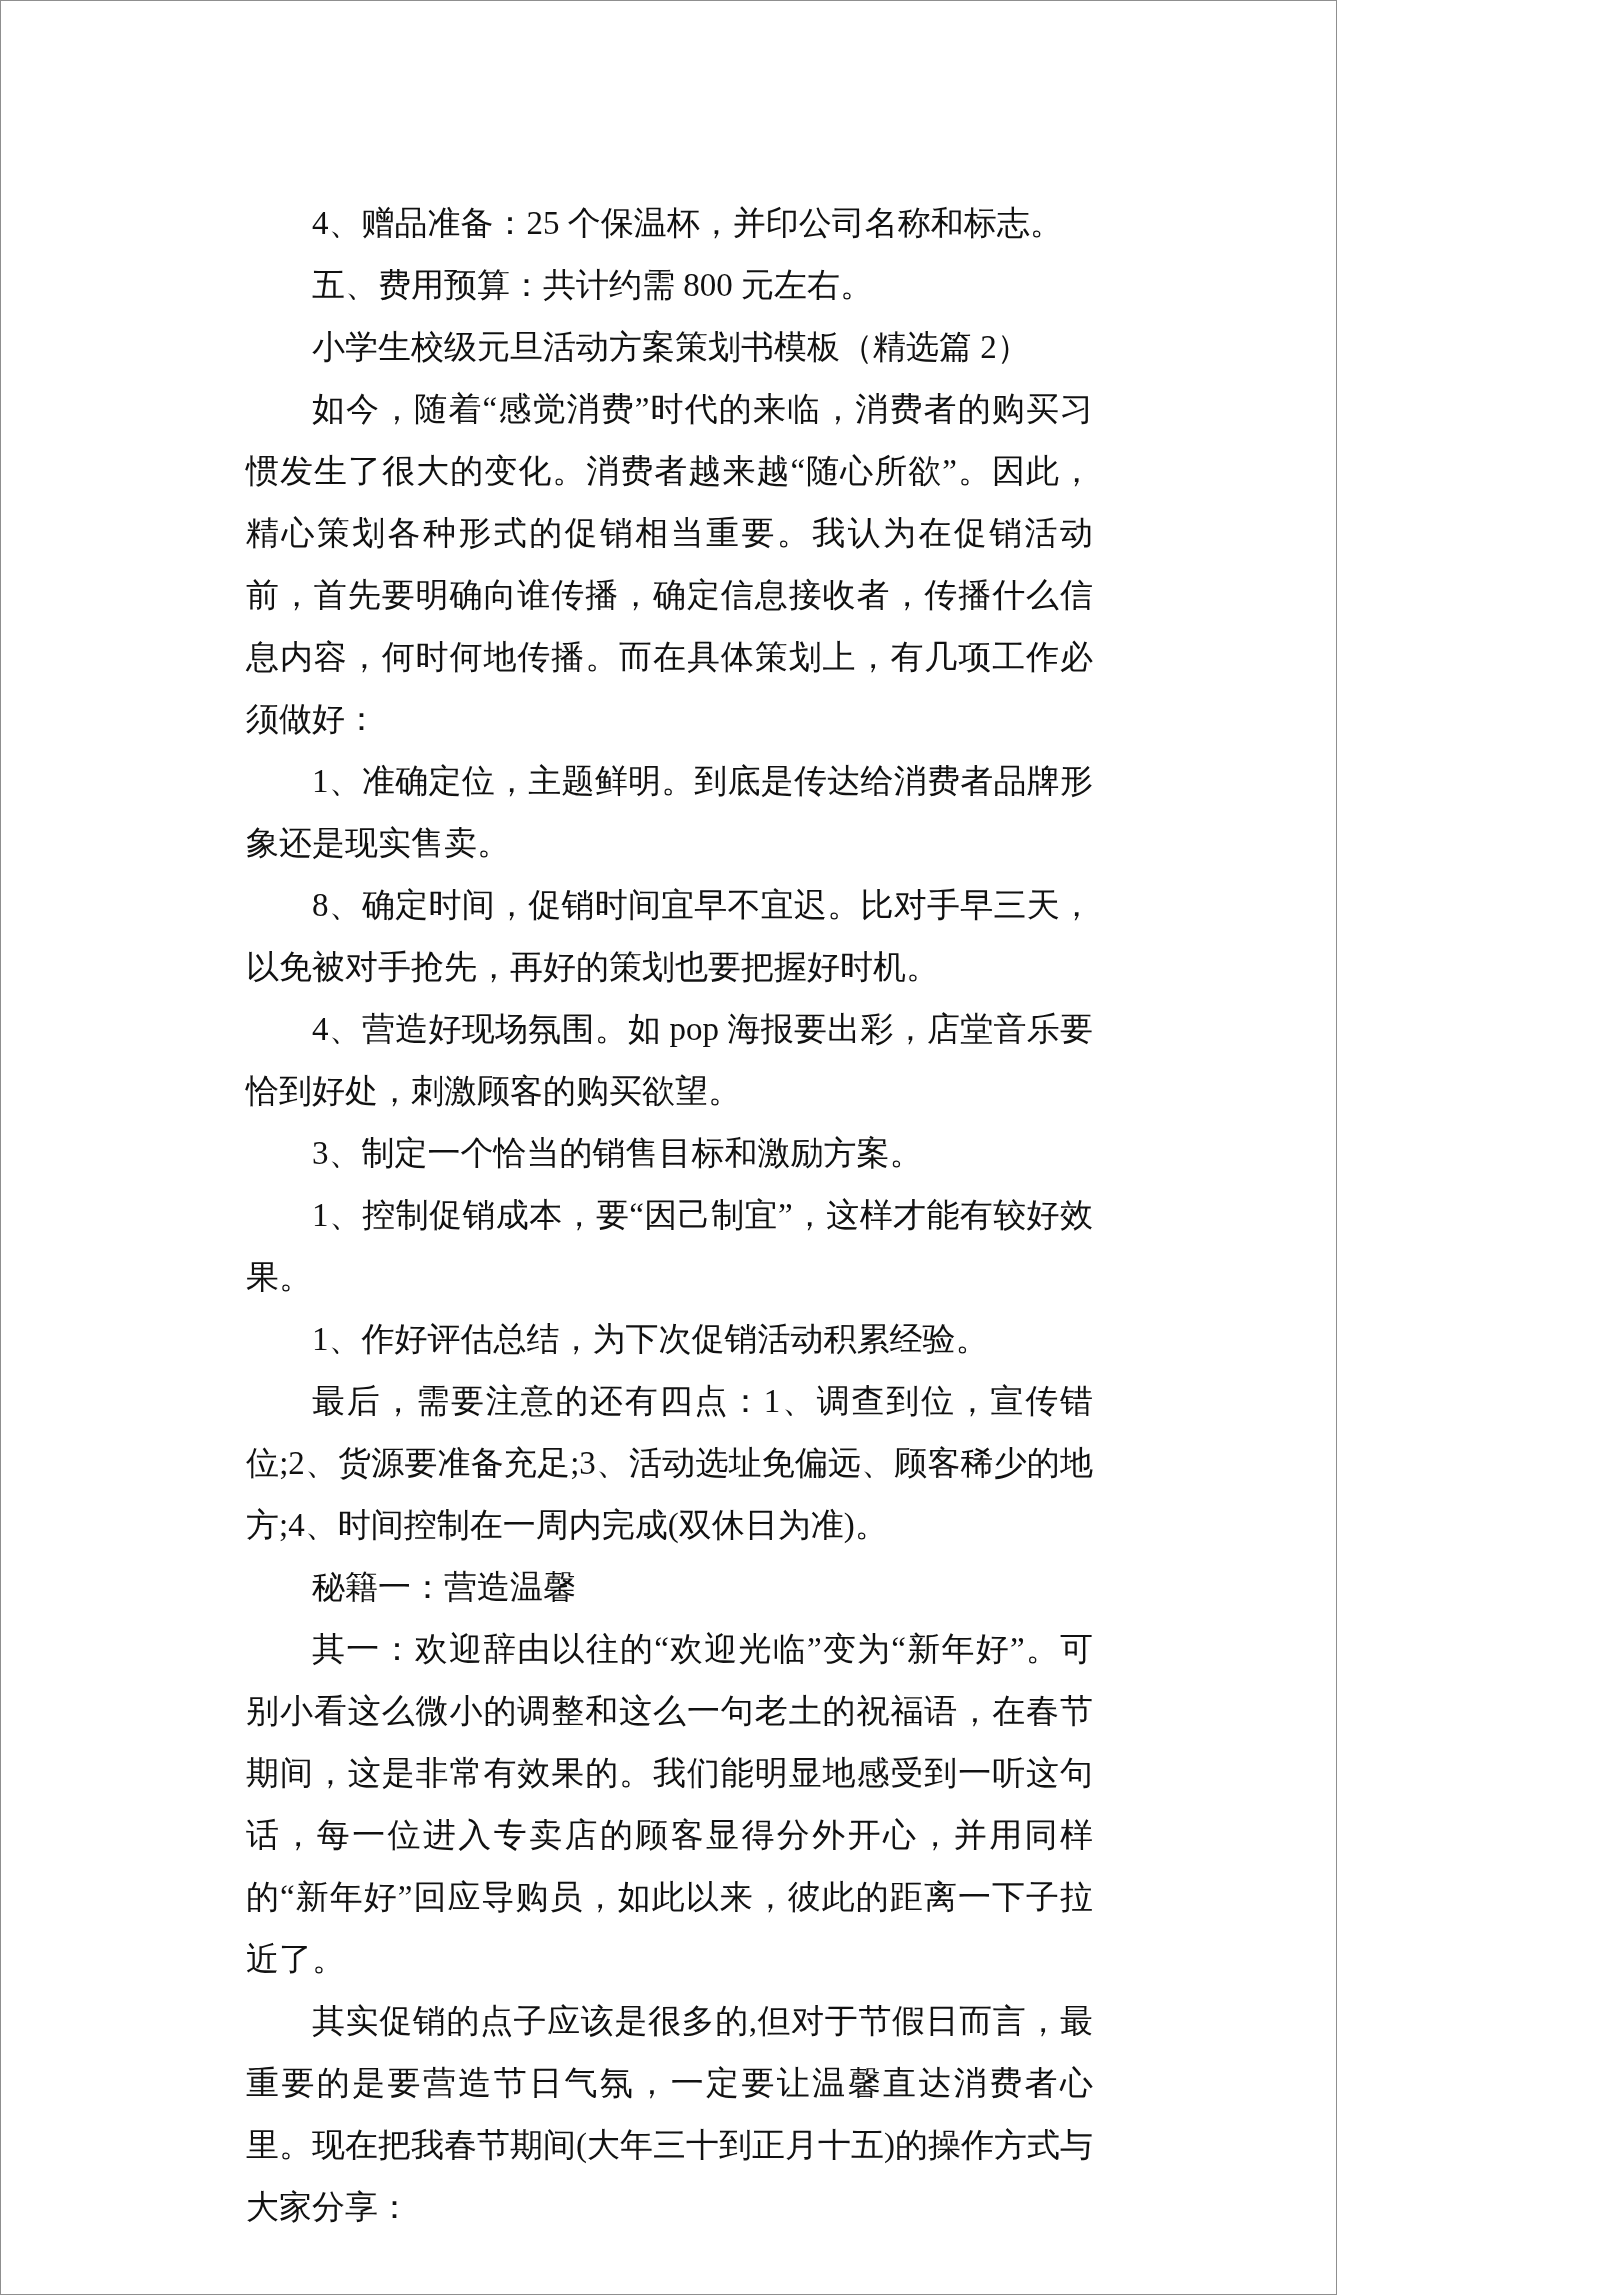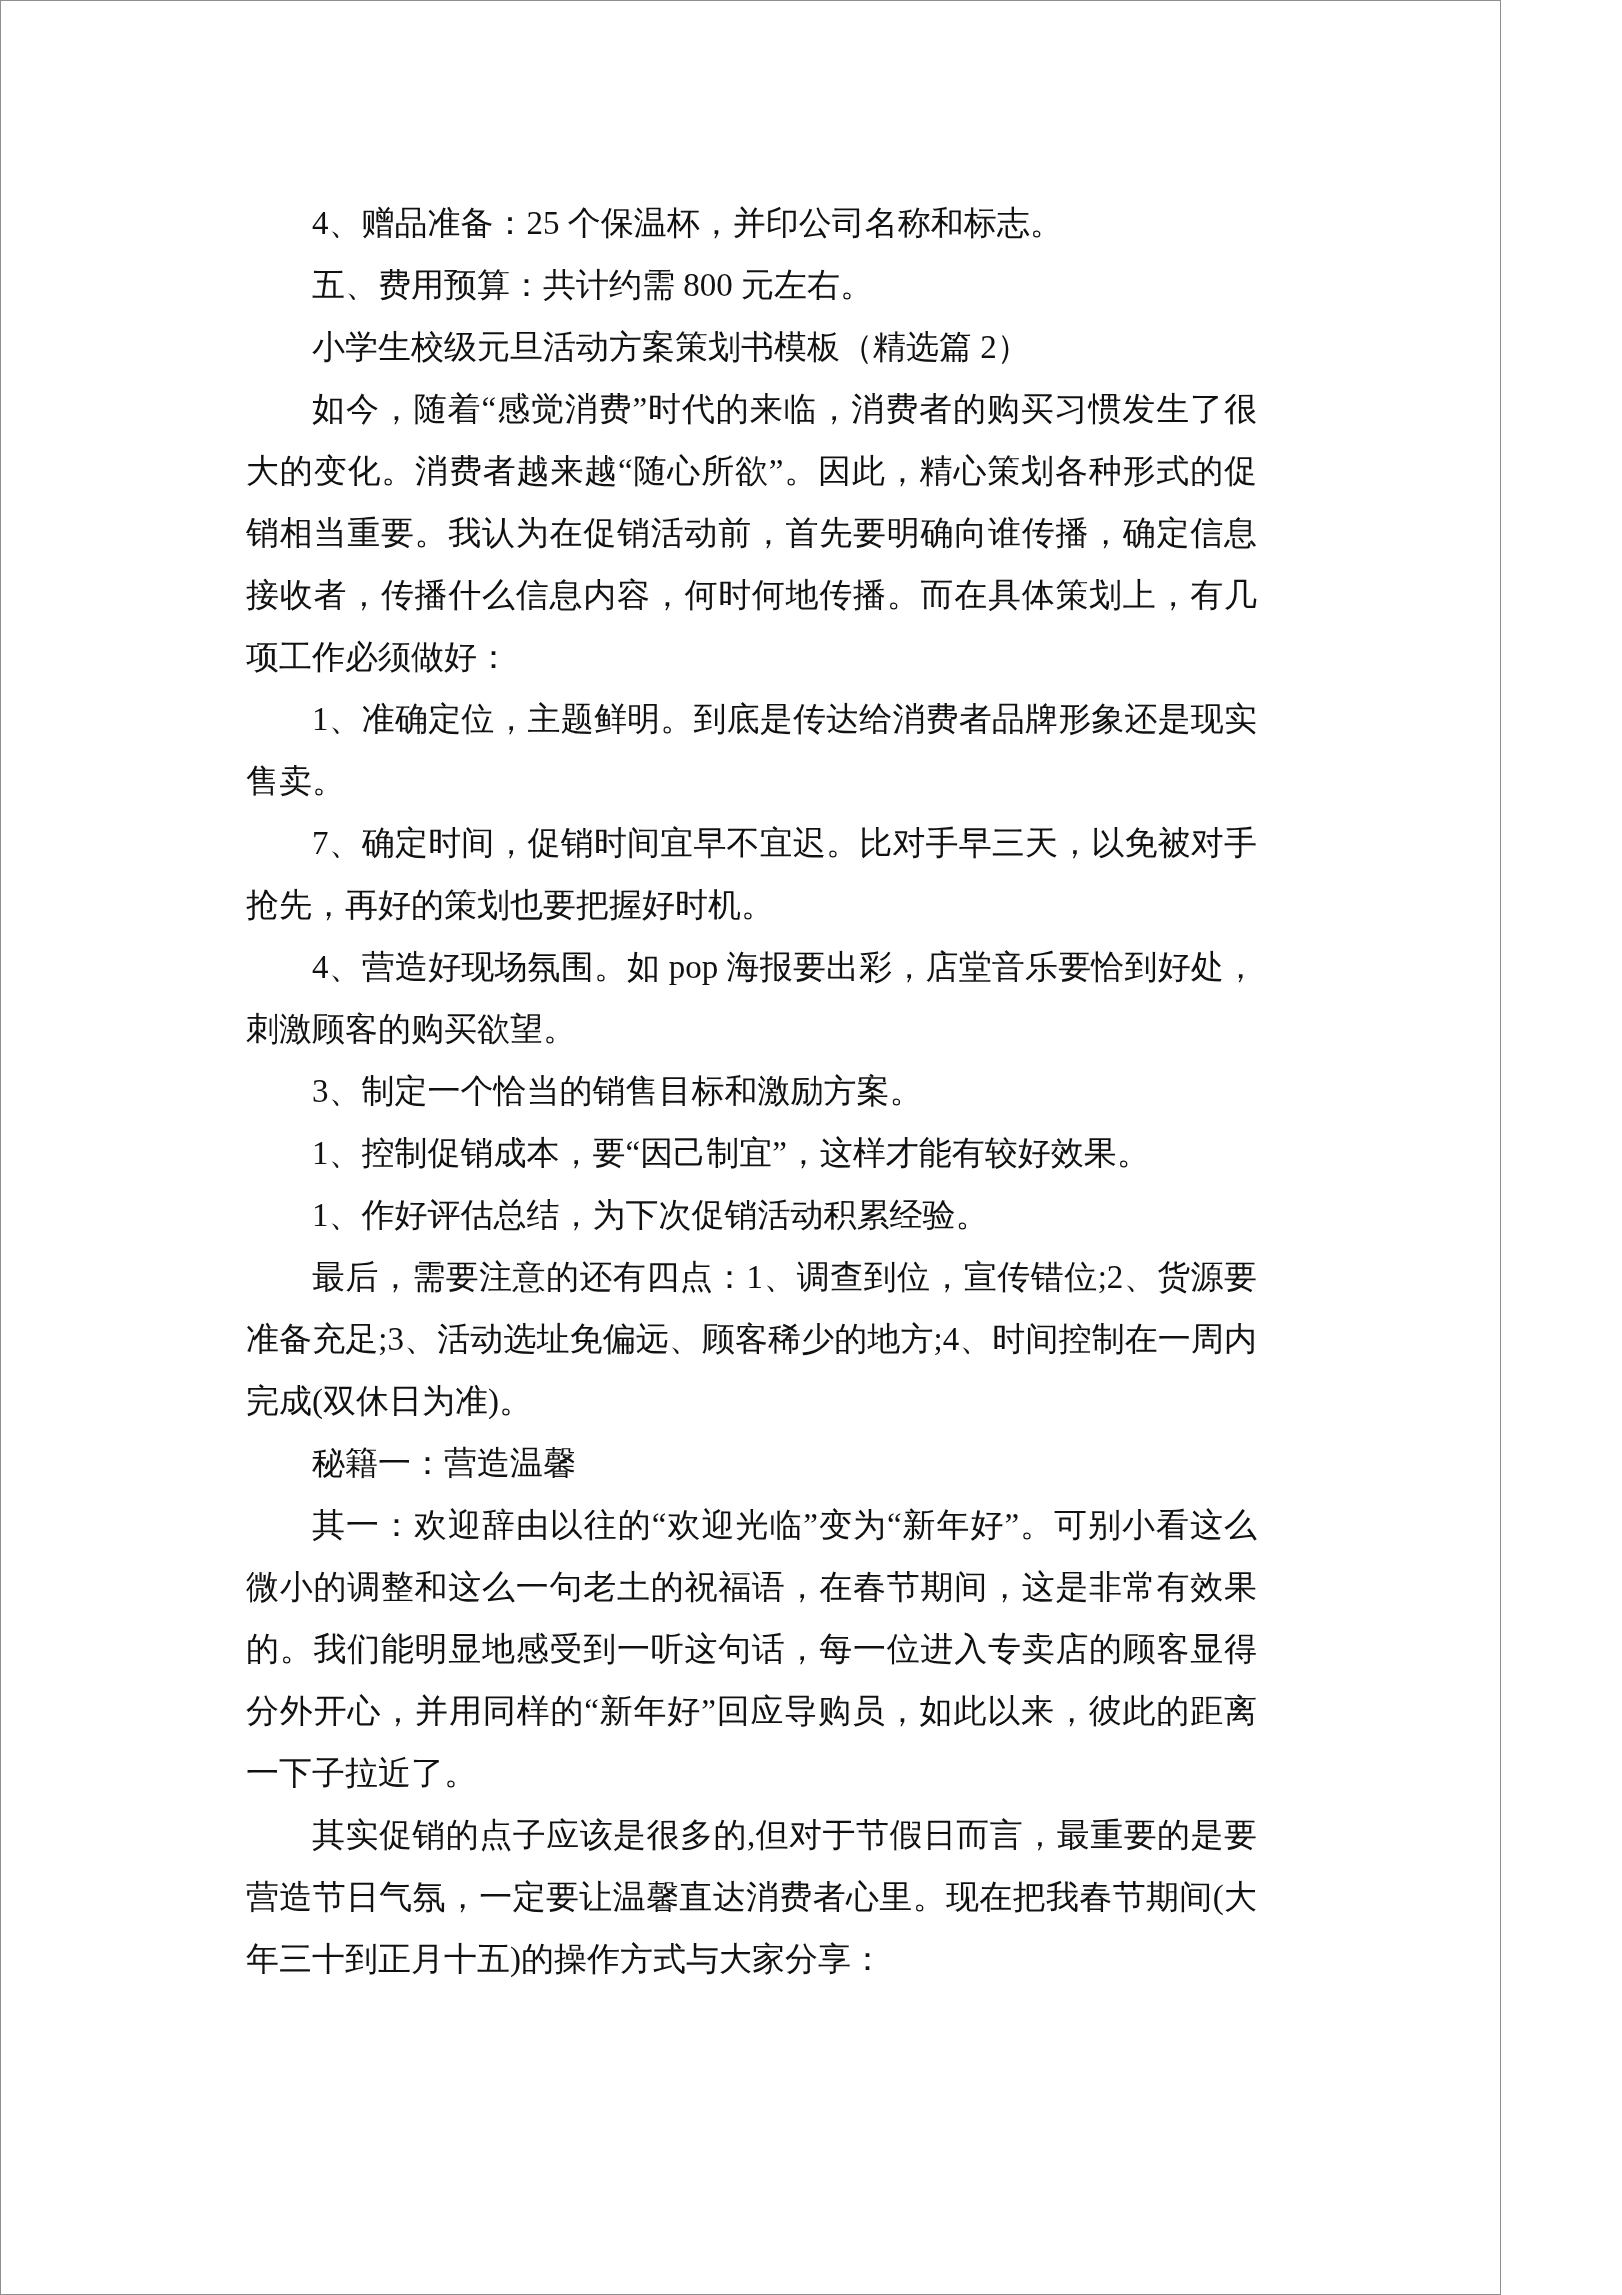--- a/index.html
+++ b/index.html
@@ -8,21 +8,21 @@
     background: #ffffff;
   }
   body {
     width: 1623px;
     height: 2295px;
     font-family: "Liberation Serif", "DejaVu Serif", serif;
     color: #111111;
   }
   .page {
     box-sizing: border-box;
-    width: 1501px;
+    width: 1337px;
     height: 2295px;
     background: #ffffff;
     border: 0.7px solid #8f8f8f;
     padding: 191px 243px 0 245px;
     overflow: hidden;
   }
   .doc-body {
     width: 100%;
   }
   .para {
@@ -40,21 +40,21 @@
 </head>
 <body>
 
 <div class="page">
   <div class="doc-body">
       <p class="para">4、赠品准备：25 个保温杯，并印公司名称和标志。</p>
       <p class="para">五、费用预算：共计约需 800 元左右。</p>
       <p class="para">小学生校级元旦活动方案策划书模板（精选篇 2）</p>
       <p class="para">如今，随着“感觉消费”时代的来临，消费者的购买习惯发生了很大的变化。消费者越来越“随心所欲”。因此，精心策划各种形式的促销相当重要。我认为在促销活动前，首先要明确向谁传播，确定信息接收者，传播什么信息内容，何时何地传播。而在具体策划上，有几项工作必须做好：</p>
       <p class="para">1、准确定位，主题鲜明。到底是传达给消费者品牌形象还是现实售卖。</p>
-      <p class="para">7、确定时间，促销时间宜早不宜迟。比对手早三天，以免被对手抢先，再好的策划也要把握好时机。</p>
+      <p class="para">8、确定时间，促销时间宜早不宜迟。比对手早三天，以免被对手抢先，再好的策划也要把握好时机。</p>
       <p class="para">4、营造好现场氛围。如 pop 海报要出彩，店堂音乐要恰到好处，刺激顾客的购买欲望。</p>
       <p class="para">3、制定一个恰当的销售目标和激励方案。</p>
       <p class="para">1、控制促销成本，要“因己制宜”，这样才能有较好效果。</p>
       <p class="para">1、作好评估总结，为下次促销活动积累经验。</p>
       <p class="para">最后，需要注意的还有四点：1、调查到位，宣传错位;2、货源要准备充足;3、活动选址免偏远、顾客稀少的地方;4、时间控制在一周内完成(双休日为准)。</p>
       <p class="para">秘籍一：营造温馨</p>
       <p class="para">其一：欢迎辞由以往的“欢迎光临”变为“新年好”。可别小看这么微小的调整和这么一句老土的祝福语，在春节期间，这是非常有效果的。我们能明显地感受到一听这句话，每一位进入专卖店的顾客显得分外开心，并用同样的“新年好”回应导购员，如此以来，彼此的距离一下子拉近了。</p>
       <p class="para">其实促销的点子应该是很多的,但对于节假日而言，最重要的是要营造节日气氛，一定要让温馨直达消费者心里。现在把我春节期间(大年三十到正月十五)的操作方式与大家分享：</p>
     </div>
 </div>

